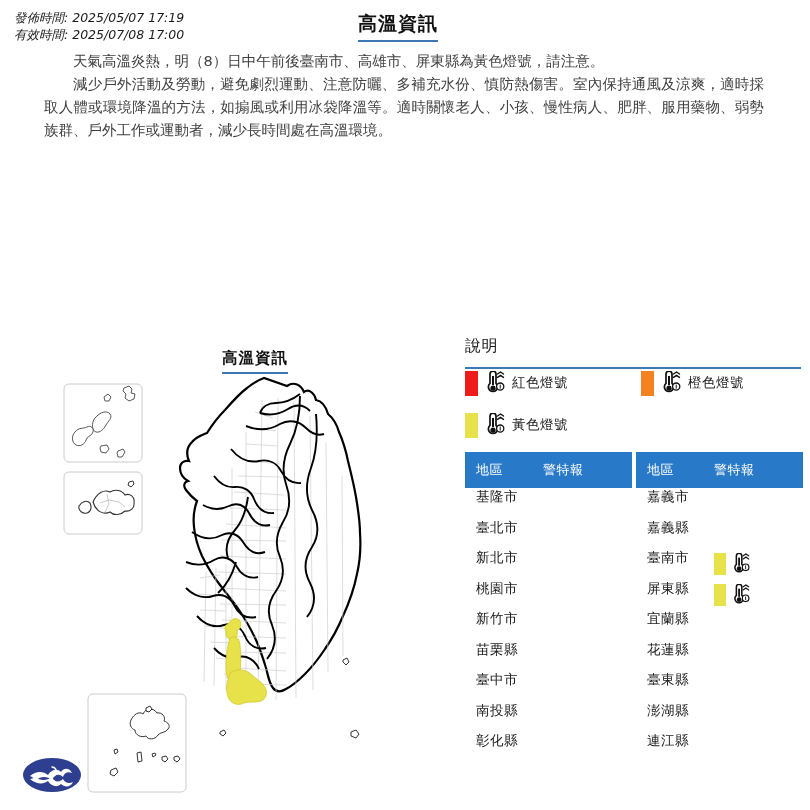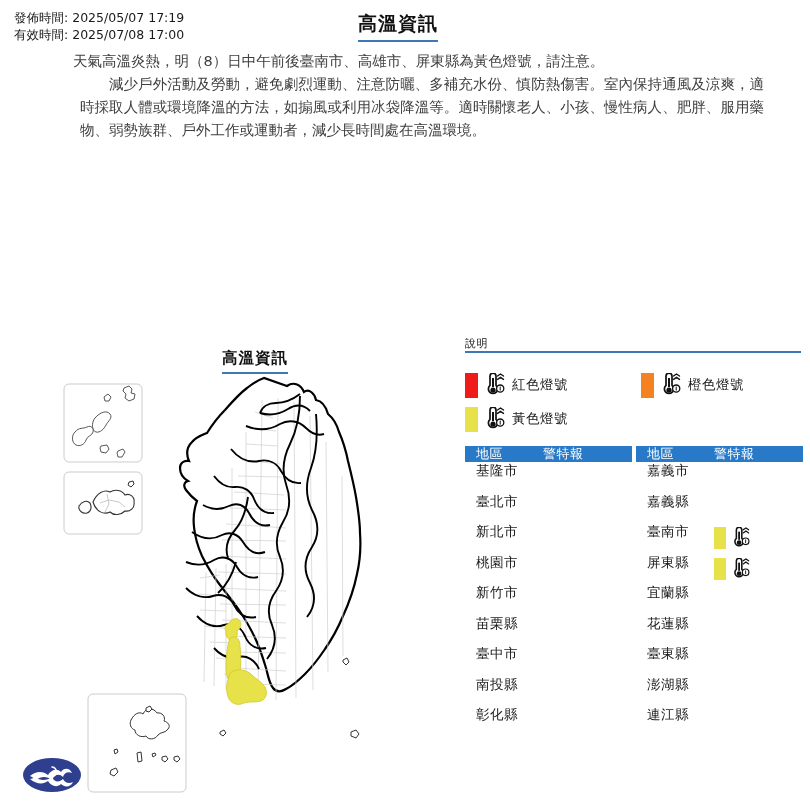--- a/index.html
+++ b/index.html
@@ -19,21 +19,21 @@
   
   #header-times {
     position: absolute;
     left: 14px;
     top: 9px;
     font-size: 12.5px;
     line-height: 17px;
     color: #1a1a1a;
     white-space: nowrap;
   }
-  #header-times div { letter-spacing: 0px; }
+  #header-times div { letter-spacing: 0px; font-style: italic; }
 
   #doc-title {
     position: absolute;
     left: 358px;
     top: 11px;
     font-size: 19px;
     font-weight: bold;
     letter-spacing: 1px;
     color: #111;
     padding-bottom: 3px;
@@ -45,21 +45,21 @@
     position: absolute;
     left: 44px;
     top: 50px;
     width: 720px;
     font-size: 14.5px;
     line-height: 23px;
     color: #404040;
     text-align: justify;
   }
   #advisory p { margin: 0; text-indent: 2em; }
-  #advisory p.cont { text-indent: 2em; margin-left: 36px; }
+  #advisory p.cont { text-indent: 2em; }
 
   
   #map-panel {
     position: absolute;
     left: 0px;
     top: 336px;
     width: 460px;
     height: 474px;
   }
   #map-title {
@@ -91,32 +91,32 @@
   }
 
   
   #info-panel {
     position: absolute;
     left: 465px;
     top: 336px;
     width: 340px;
   }
   #legend-heading {
-    font-size: 11px;
+    font-size: 16px;
     color: #1a1a1a;
-    padding-bottom: 0;
+    padding-bottom: 10px;
     border-bottom: 2px solid #3d78b5;
     width: 336px;
     letter-spacing: 0.5px;
   }
   .legend-grid {
-    margin-top: 19px;
+    margin-top: 1px;
     display: grid;
     grid-template-columns: 176px 176px;
-    row-gap: 8px;
+    row-gap: 16px;
   }
   .legend-item {
     display: flex;
     align-items: center;
     height: 26px;
   }
   .legend-swatch {
     width: 13px;
     height: 25px;
     flex: 0 0 auto;
@@ -137,21 +137,21 @@
   .tables-wrap {
     margin-top: 14px;
     display: grid;
     grid-template-columns: 169px 169px;
     column-gap: 2px;
   }
   .region-table { width: 167px; }
   .rt-head {
     background: #2879c8;
     color: #ffffff;
-    height: 16px;
+    height: 36px;
     display: flex;
     align-items: center;
     font-size: 13px;
     letter-spacing: 0.5px;
   }
   .rt-head .c-region { width: 78px; padding-left: 11px; box-sizing: border-box; }
   .rt-head .c-warn   { flex: 1; }
   .rt-row {
     height: 30.5px;
     display: flex;

